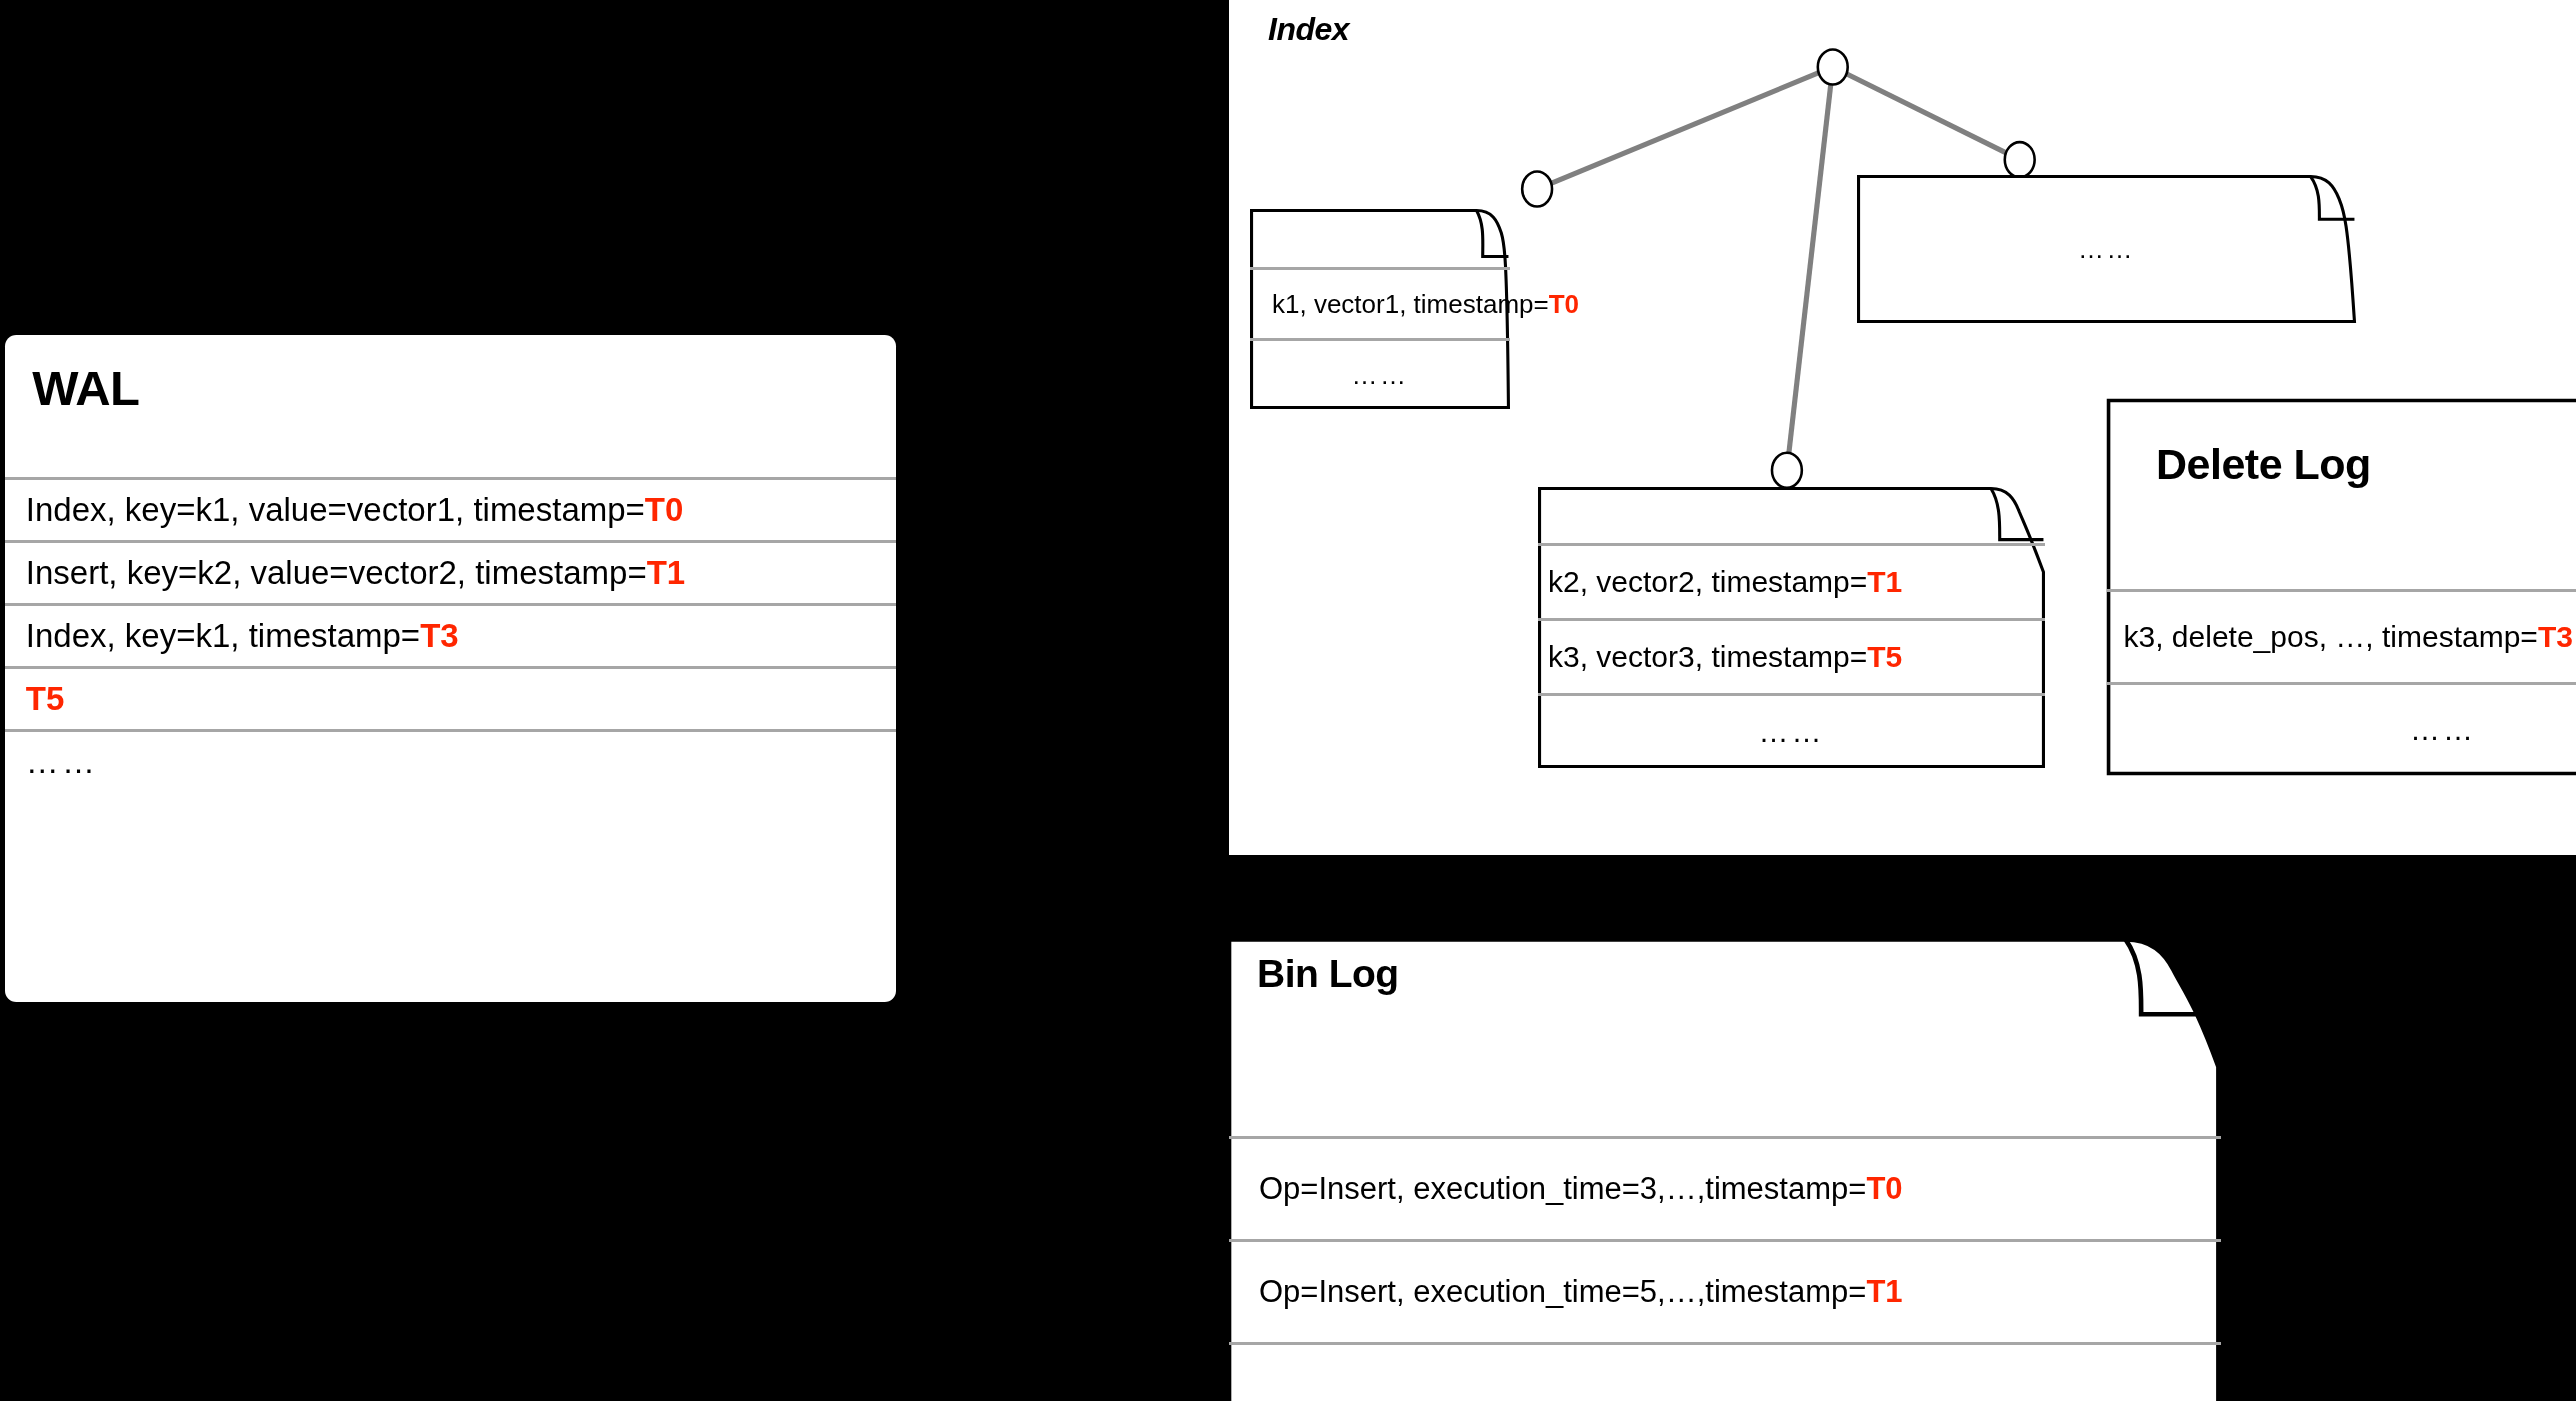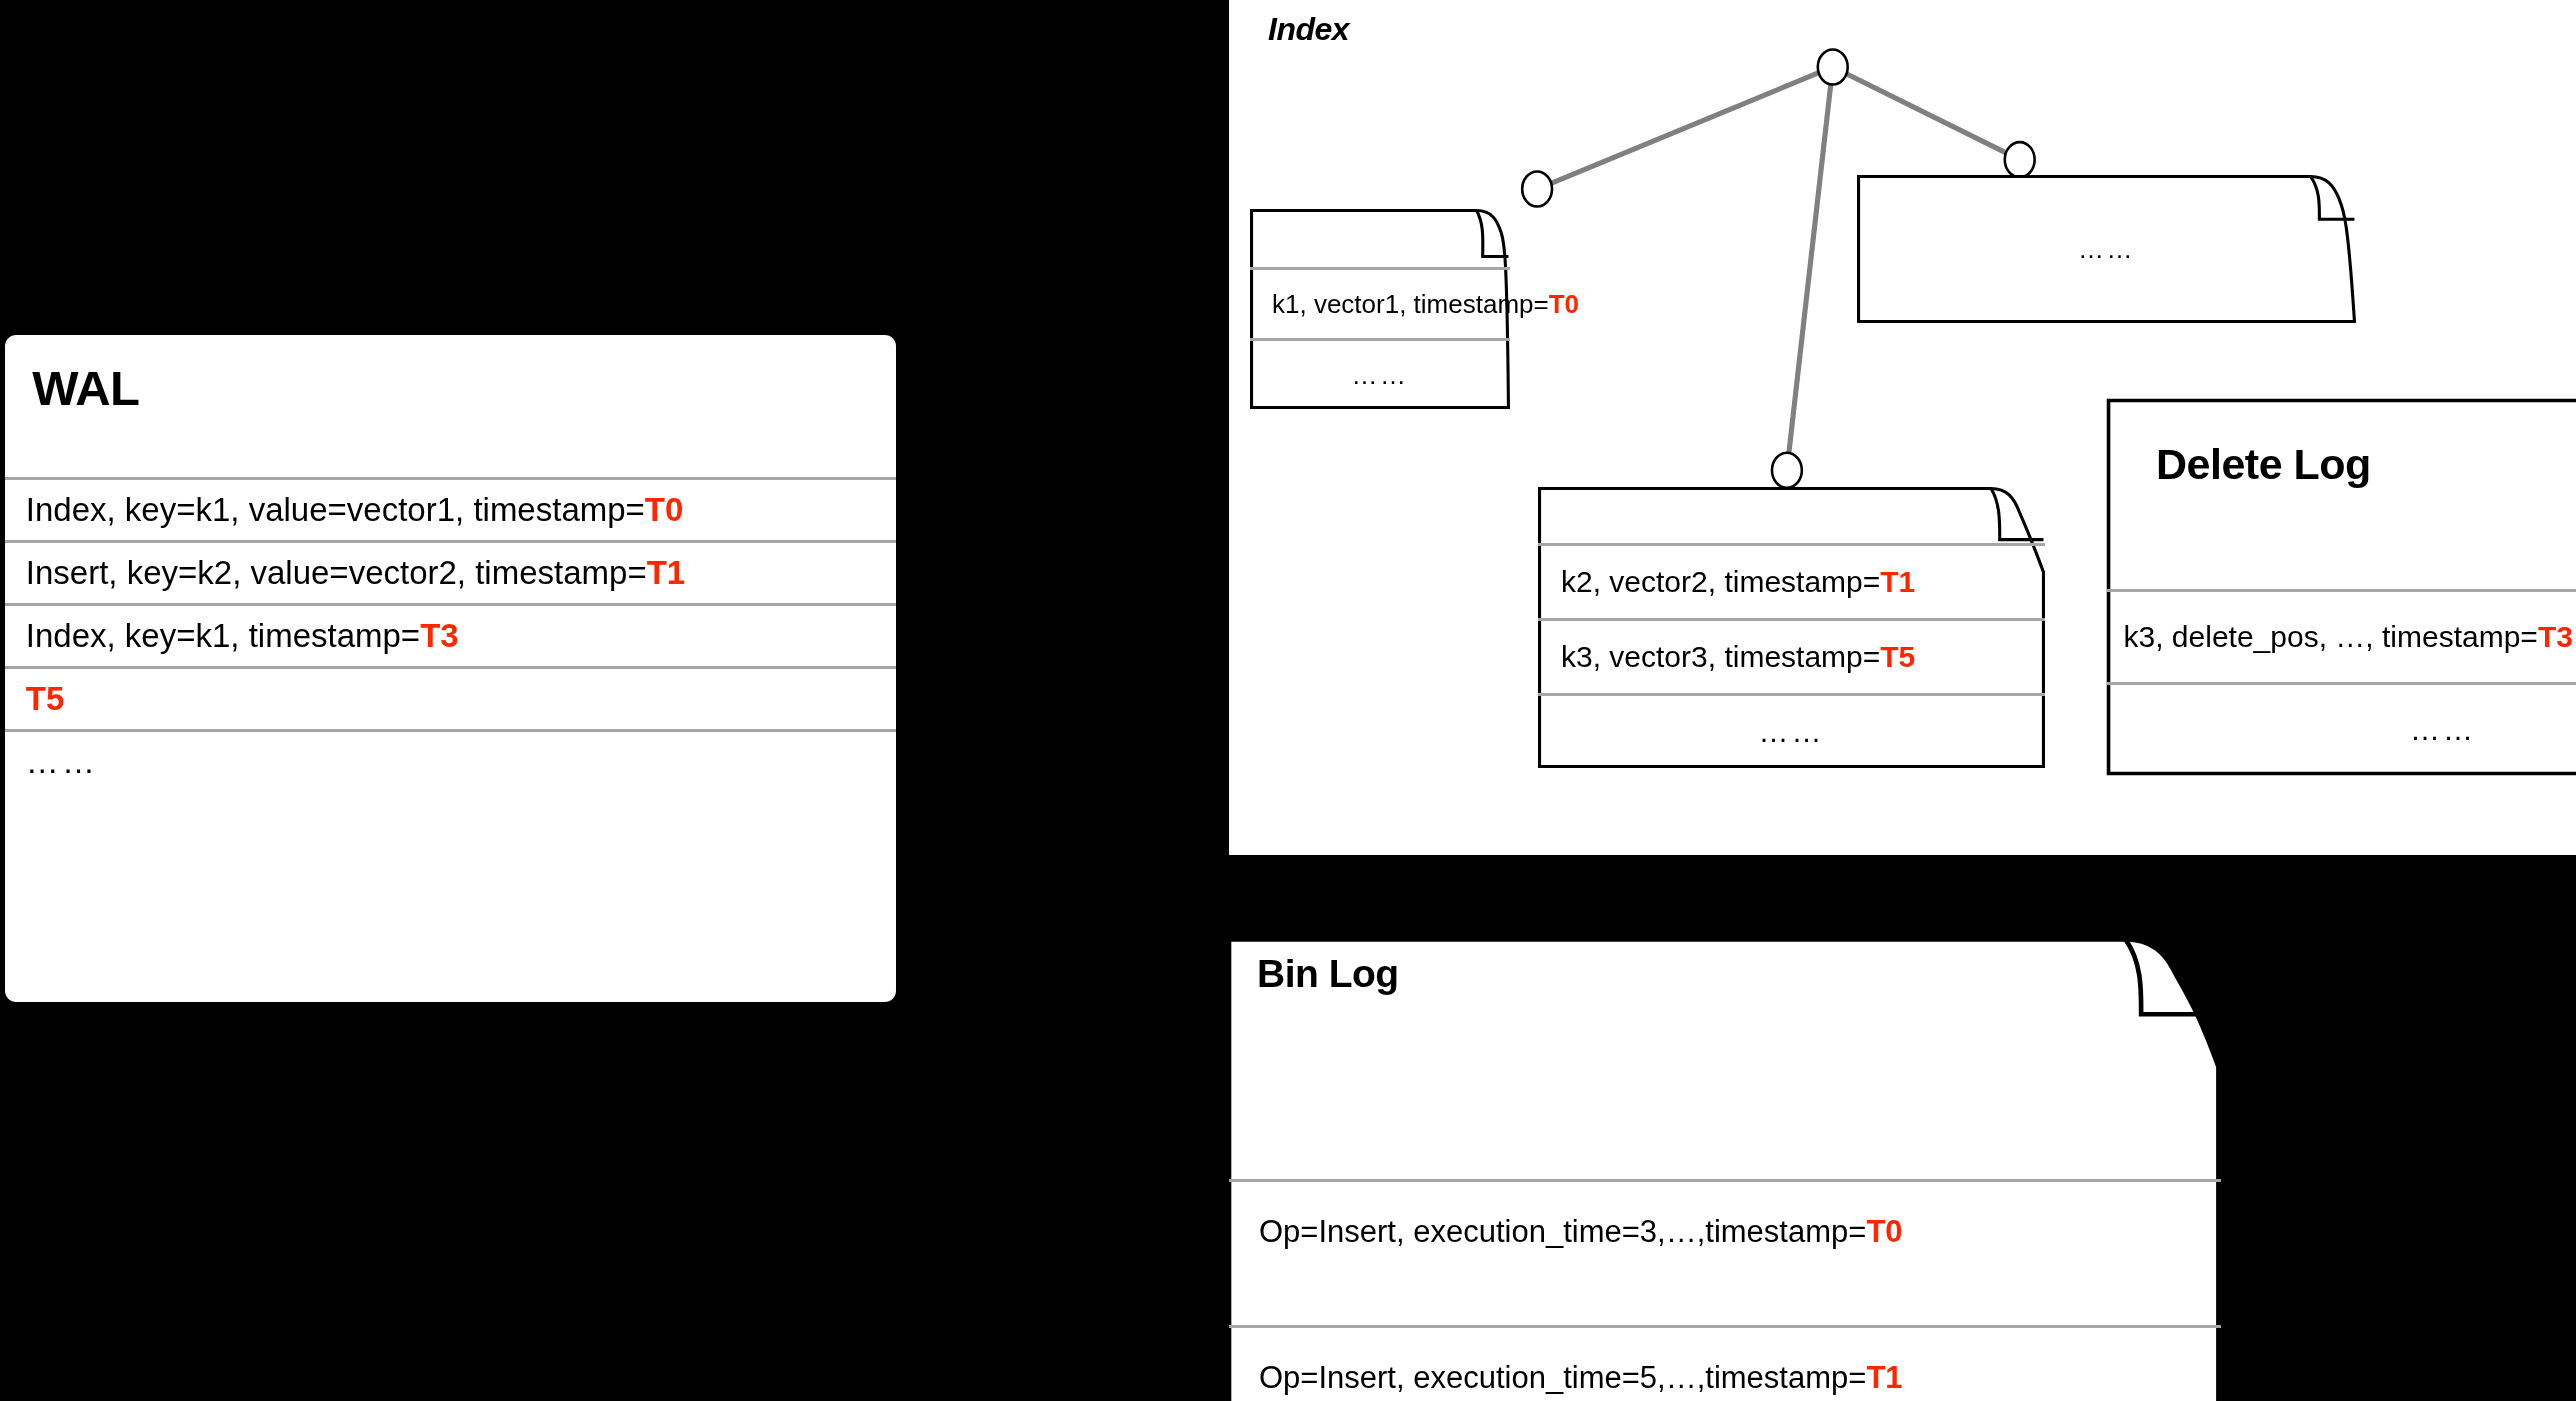--- a/index.html
+++ b/index.html
@@ -42,33 +42,33 @@
   #doc-k1 .rows{bottom:0;}
   #doc-k1 .row{height:71px;font-size:26px;padding-left:22px;}
   #doc-k1 .row.center{padding-left:0;}
 
   #doc-ellipsis{left:1857px;top:175px;width:499px;height:148px;}
   #doc-ellipsis .rows{bottom:0;}
   #doc-ellipsis .row{height:148px;border-top:none;justify-content:center;font-size:26px;}
 
   #doc-k23{left:1538px;top:487px;width:507px;height:281px;}
   #doc-k23 .rows{bottom:0;}
-  #doc-k23 .row{height:75px;font-size:30px;padding-left:23px;}
+  #doc-k23 .row{height:75px;font-size:30px;padding-left:10px;}
   #doc-k23 .row.center{padding-left:0;}
 
   #doc-delete{left:2107px;top:399px;width:672px;height:376px;}
   #doc-delete .rows{bottom:0;}
   #doc-delete .row{height:93px;font-size:30px;padding-left:16.5px;}
   #doc-delete .row.center{padding-left:0;}
   #delete-title{left:2156px;top:440px;font-size:43px;letter-spacing:-0.5px;}
 
   
   #doc-binlog{left:1229px;top:938px;width:992px;height:515px;}
   #doc-binlog .rows{position:absolute;left:0;right:0;top:198px;}
-  #doc-binlog .row{height:103px;font-size:31px;padding-left:30px;margin-top:43px;}
+  #doc-binlog .row{height:103px;font-size:31px;padding-left:30px;}
   #binlog-title{left:1257px;top:952px;font-size:39px;letter-spacing:-0.5px;}
 </style>
 </head>
 <body>
 
 <div id="root">
 
   <div id="wal">
     <div class="wal-title">WAL</div>
     <div class="rows">

